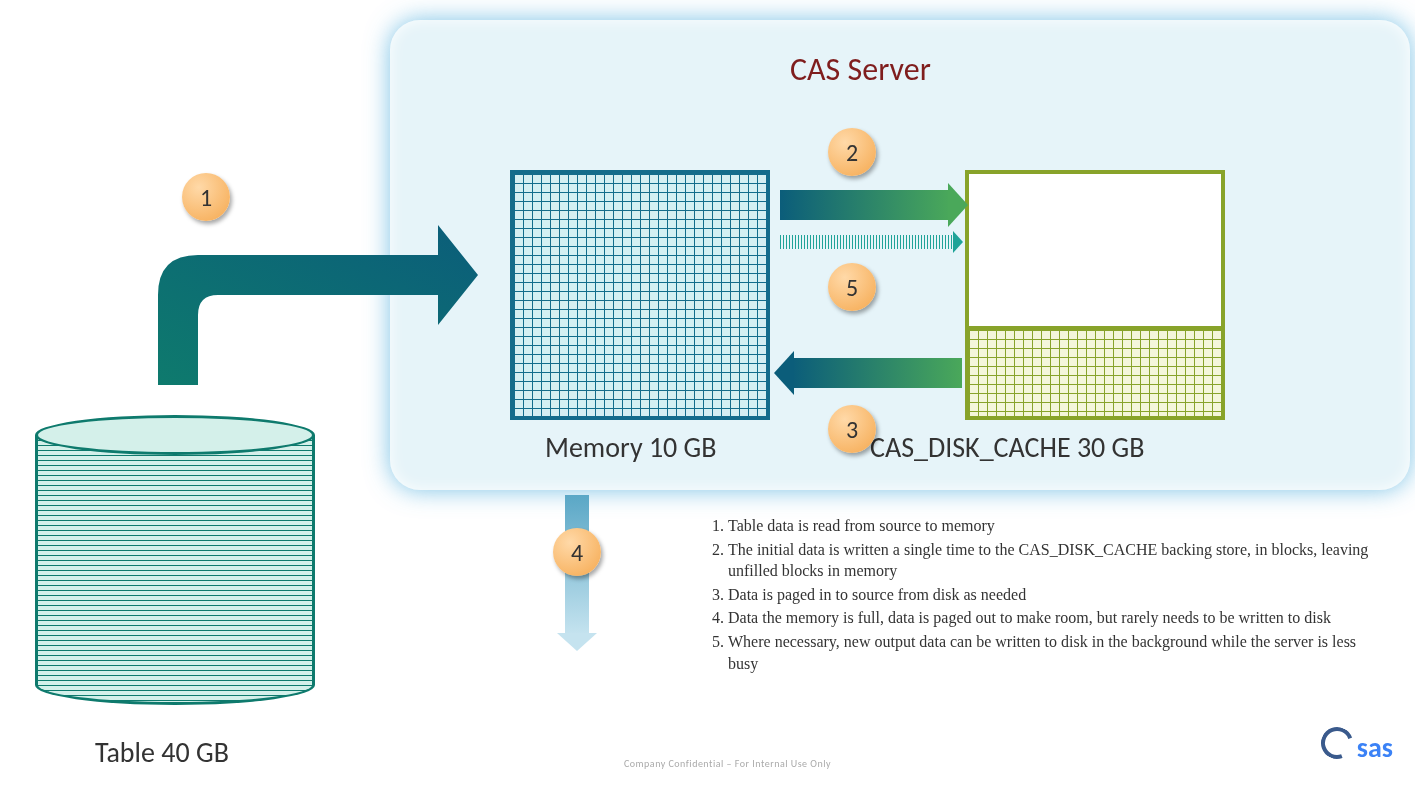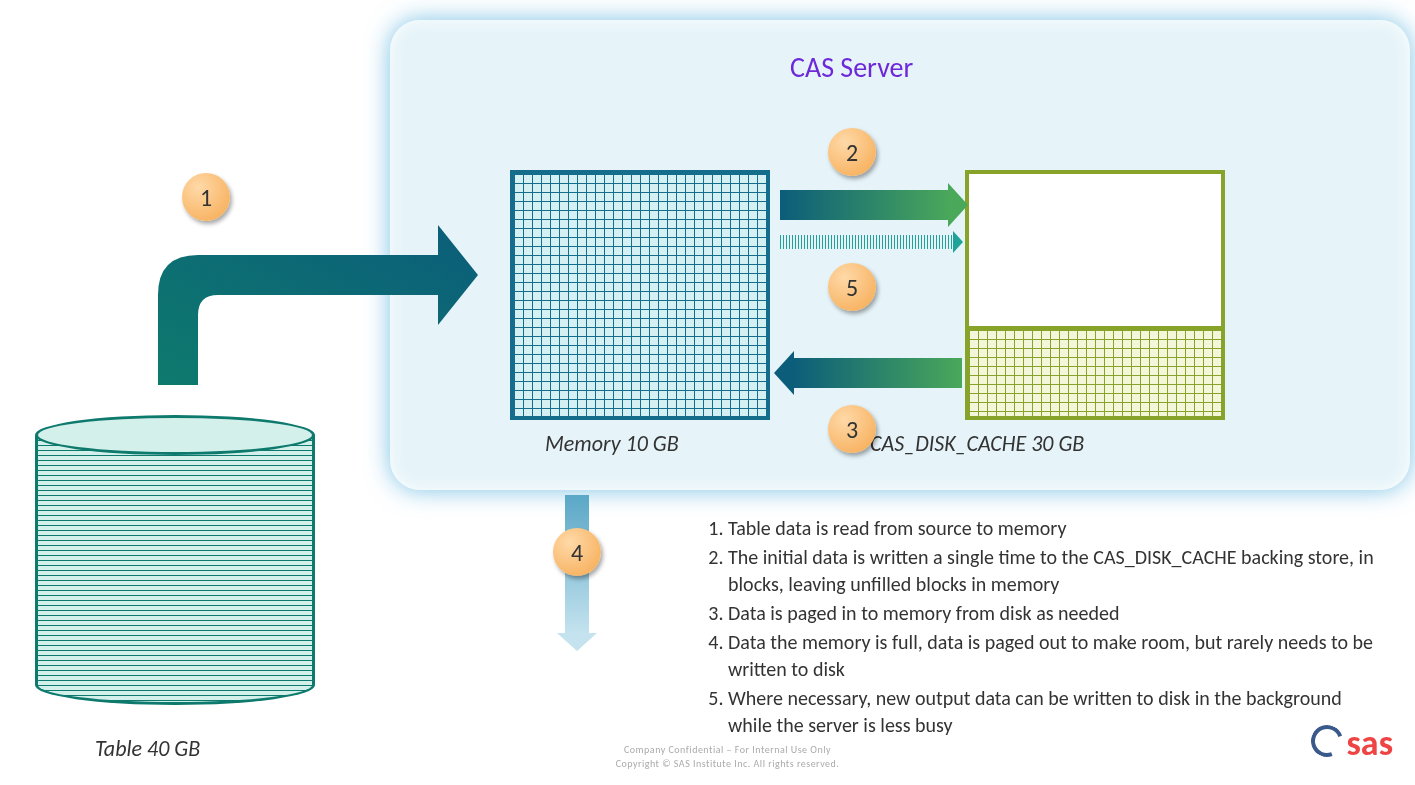--- a/index.html
+++ b/index.html
@@ -4,22 +4,22 @@
 <style>
 * { box-sizing: border-box; margin: 0; padding: 0; }
 body { width: 1415px; height: 785px; font-family: "Segoe UI", Calibri, Arial, sans-serif; background: #fff; position: relative; overflow: hidden; }
 
 .cas-server-box {
   position: absolute; left: 390px; top: 20px; width: 1020px; height: 470px;
   background: #e6f4f9; border-radius: 30px;
   box-shadow: 0 0 25px rgba(70,170,220,0.7), inset 0 0 15px rgba(255,255,255,0.9);
 }
 
-.title { position: absolute; font-size: 28px; color: #6d28d9; }
-.label { position: absolute; font-size: 22px; color: #333; font-style: italic; }
+.title { position: absolute; font-size: 32px; color: #7f1d1d; }
+.label { position: absolute; font-size: 28px; color: #333; }
 
 .badge {
   position: absolute; width: 48px; height: 48px; border-radius: 50%;
   background: radial-gradient(circle at 35% 30%, #ffd9a8, #f5a84e);
   box-shadow: 2px 3px 4px rgba(0,0,0,0.35);
   display: flex; align-items: center; justify-content: center;
   font-size: 24px; color: #333;
 }
 
 .memory-box {
@@ -51,27 +51,27 @@
 .arrow-2::after { content: ""; position: absolute; right: -18px; top: -7px; border-left: 20px solid #4aa85a; border-top: 22px solid transparent; border-bottom: 22px solid transparent; }
 .arrow-3 { position: absolute; left: 792px; top: 358px; width: 170px; height: 30px; background: linear-gradient(90deg, #0b5d7a, #4aa85a); }
 .arrow-3::before { content: ""; position: absolute; left: -18px; top: -7px; border-right: 20px solid #0b5d7a; border-top: 22px solid transparent; border-bottom: 22px solid transparent; }
 .arrow-5 { position: absolute; left: 780px; top: 235px; width: 175px; height: 14px;
   background-image: repeating-linear-gradient(90deg, #1fa398 0 1px, transparent 1px 3px);
 }
 .arrow-5::after { content: ""; position: absolute; right: -8px; top: -4px; border-left: 10px solid #1fa398; border-top: 11px solid transparent; border-bottom: 11px solid transparent; }
 .arrow-4 { position: absolute; left: 565px; top: 495px; width: 24px; height: 140px; background: linear-gradient(#5aa7c6, #c5e3ef); }
 .arrow-4::after { content: ""; position: absolute; bottom: -16px; left: -8px; border-top: 18px solid #c5e3ef; border-left: 20px solid transparent; border-right: 20px solid transparent; }
 
-.steps { position: absolute; left: 690px; top: 515px; width: 700px; font-size: 20px; color: #333; line-height: 1.35; }
+.steps { position: absolute; left: 690px; top: 515px; width: 700px; font-size: 16px; color: #333; line-height: 1.35; font-family: Liberation Serif, serif; }
 .steps ol { padding-left: 38px; }
 .steps li { margin-bottom: 2px; }
 
 .footer { position: absolute; left: 0; bottom: 14px; width: 100%; text-align: center; font-size: 10px; color: #aaa; letter-spacing: .5px; line-height: 1.4; padding-left: 40px; }
 
-.sas-logo { position: absolute; right: 22px; bottom: 20px; font-size: 36px; font-weight: bold; color: #ef4444; font-style: italic; }
+.sas-logo { position: absolute; right: 22px; bottom: 20px; font-size: 28px; font-weight: bold; color: #3b82f6; font-style: italic; }
 .sas-logo .s { font-style: normal; }
 .sas-logo::before { content: ""; display: inline-block; width: 24px; height: 24px; border: 4px solid #3a5a8c; border-right-color: transparent; border-radius: 50%; margin-right: 4px; vertical-align: -2px; transform: rotate(25deg); }
 </style>
 </head>
 <body>
 
 <div class="cas-server-box"></div>
 
 <div class="title" style="left:790px; top:50px;">CAS Server</div>
 
@@ -107,24 +107,23 @@
 <div class="badge" style="left:182px; top:173px;">1</div>
 <div class="badge" style="left:828px; top:128px;">2</div>
 <div class="badge" style="left:828px; top:263px;">5</div>
 <div class="badge" style="left:828px; top:405px;">3</div>
 <div class="badge" style="left:553px; top:528px;">4</div>
 
 <div class="steps">
   <ol>
     <li>Table data is read from source to memory</li>
     <li>The initial data is written a single time to the CAS_DISK_CACHE backing store, in blocks, leaving unfilled blocks in memory</li>
-    <li>Data is paged in to memory from disk as needed</li>
+    <li>Data is paged in to source from disk as needed</li>
     <li>Data the memory is full, data is paged out to make room, but rarely needs to be written to disk</li>
     <li>Where necessary, new output data can be written to disk in the background while the server is less busy</li>
   </ol>
 </div>
 
 <div class="footer">
   <div>Company Confidential – For Internal Use Only</div>
-  <div>Copyright © SAS Institute Inc. All rights reserved.</div>
 </div>
 
 <div class="sas-logo"><span class="s">sas</span></div>
 
 </body></html>

